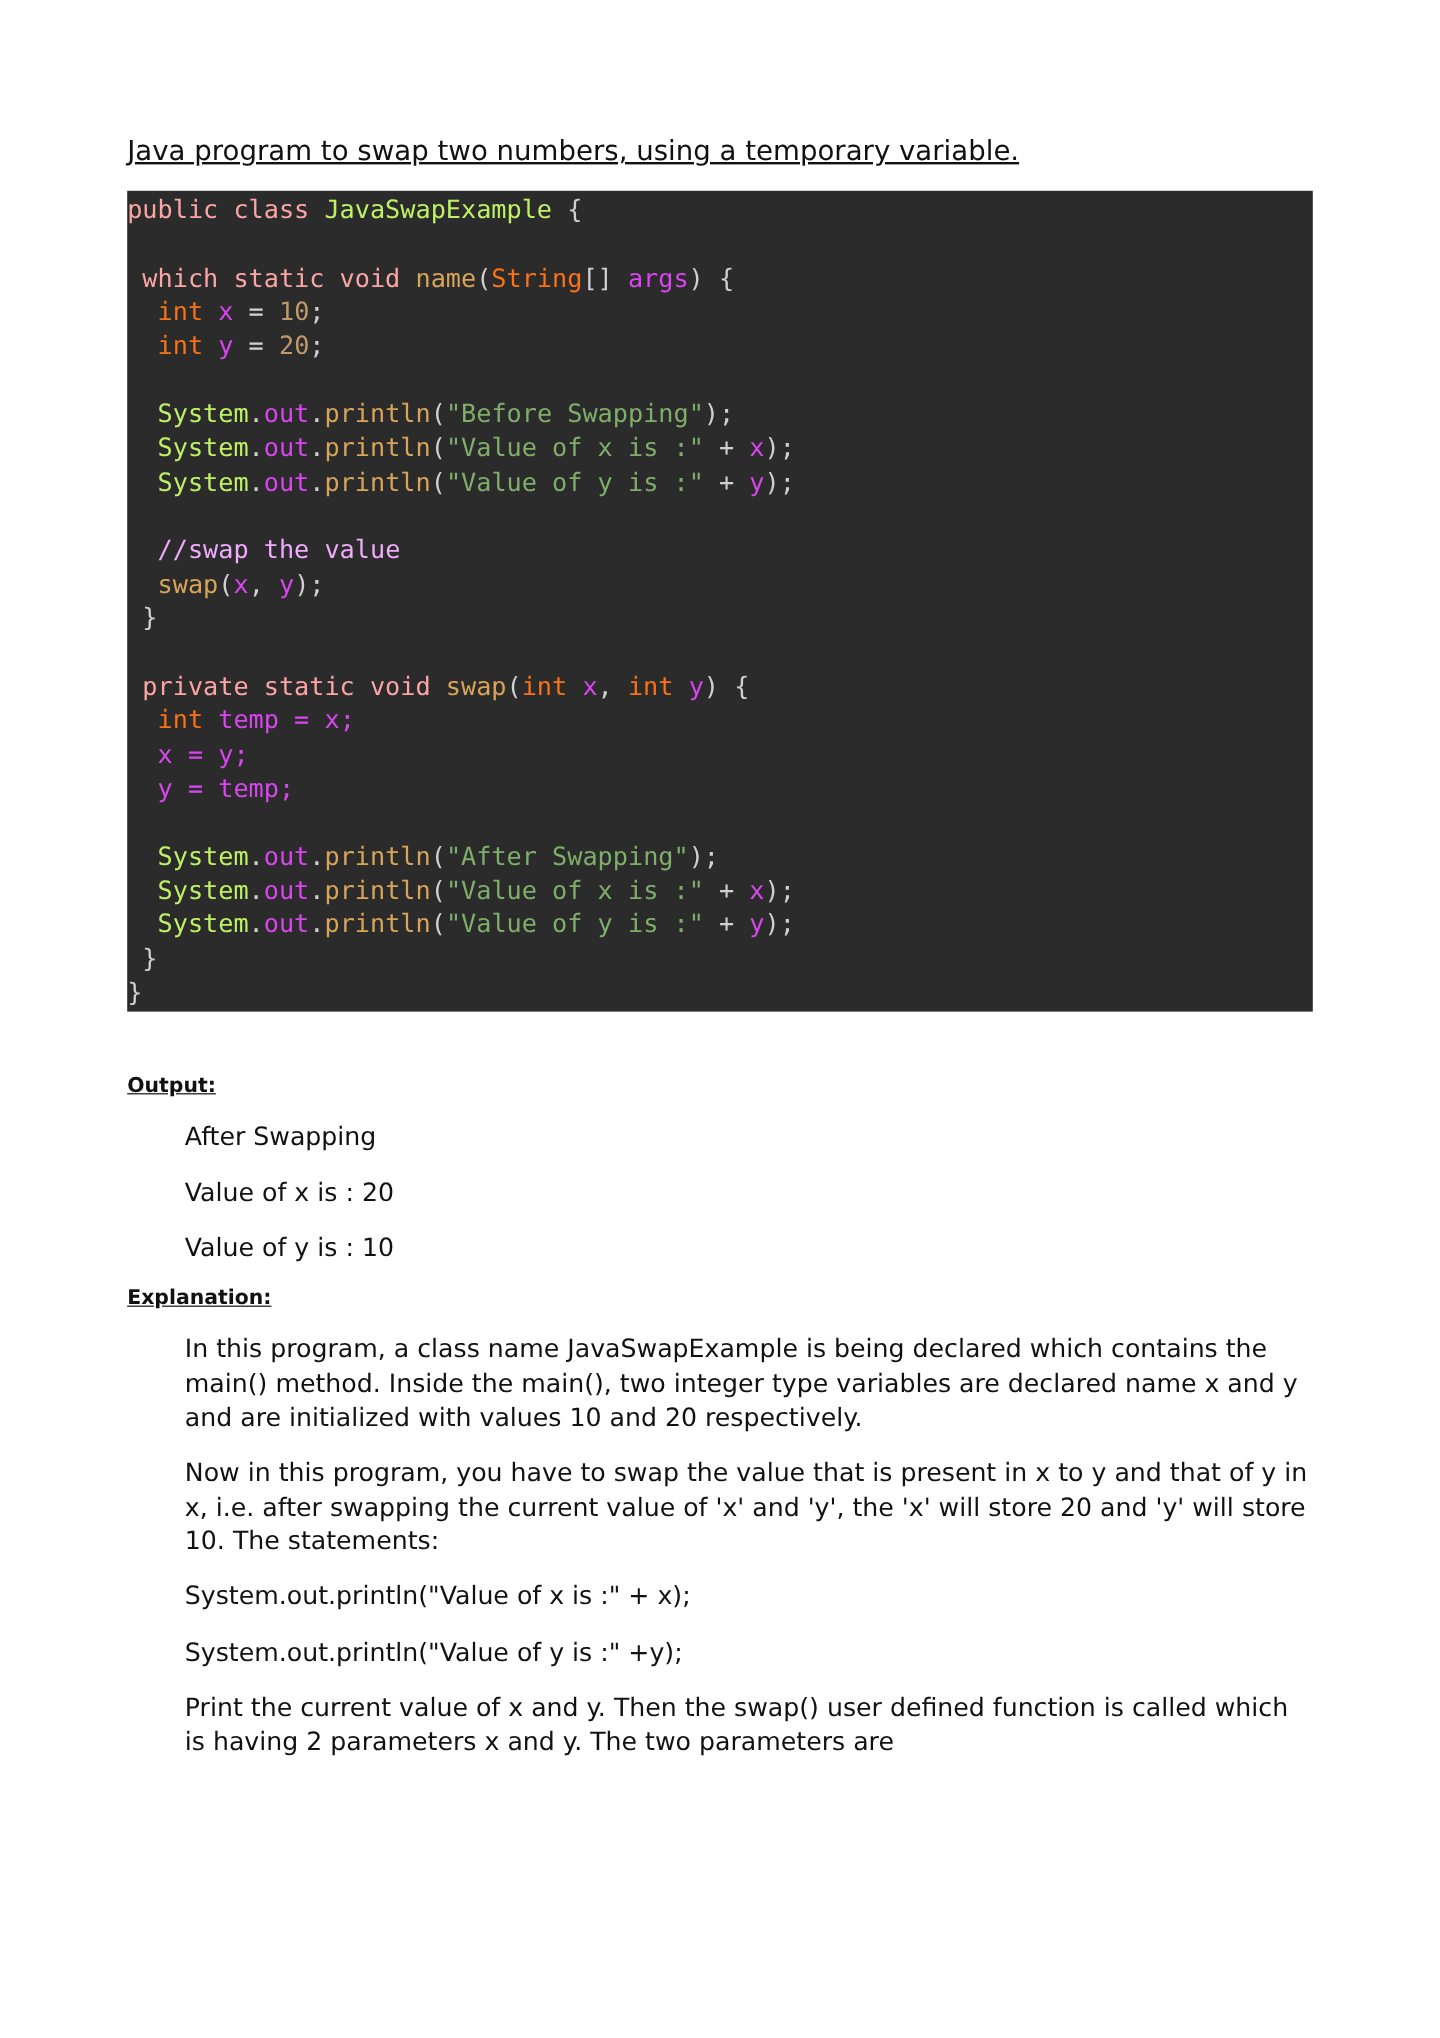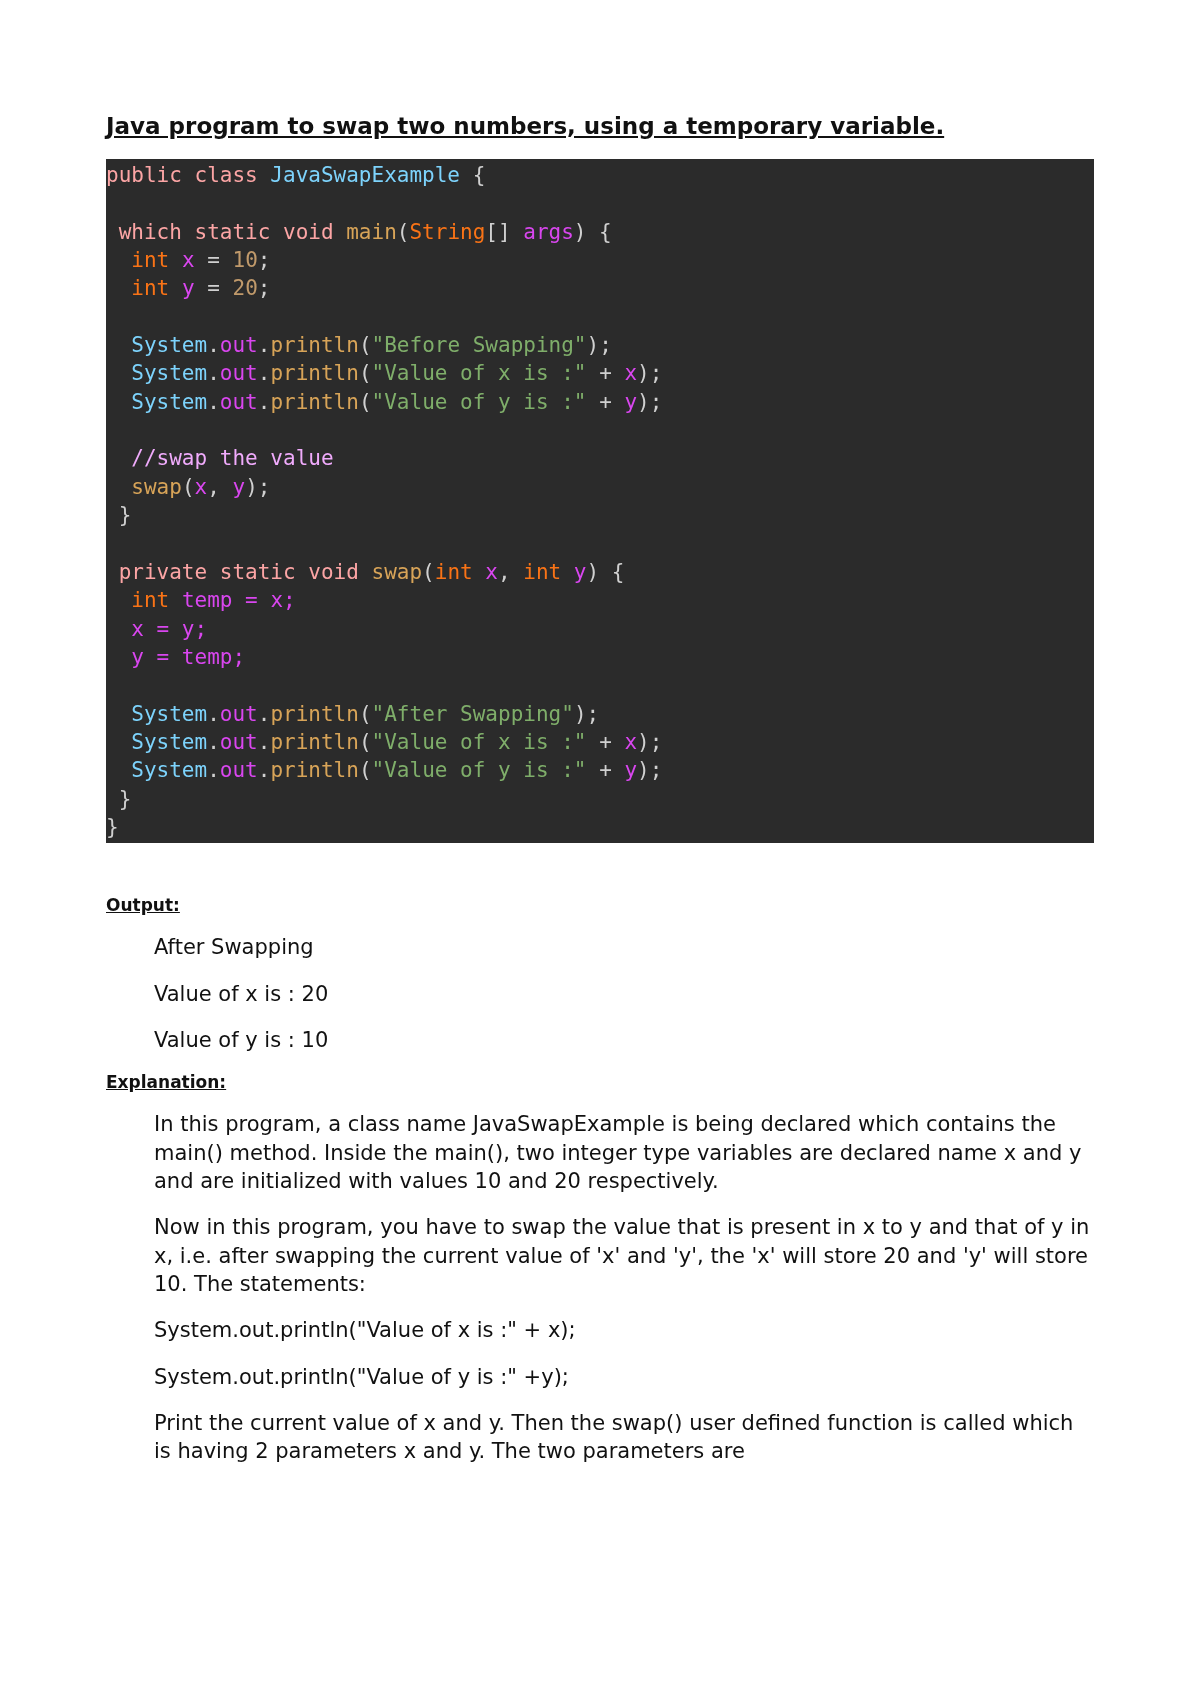--- a/index.html
+++ b/index.html
@@ -5,38 +5,38 @@
   * { box-sizing: border-box; margin: 0; padding: 0; }
   body {
     width: 1200px;
     height: 1698px;
     background: #ffffff;
     font-family: "DejaVu Sans", Verdana, Arial, sans-serif;
     color: #111;
     padding: 113px 106px 0 106px;
   }
   .title {
-    font-weight: 700;
+    font-weight: 400;
     text-decoration: underline;
     font-size: 23px;
     margin-bottom: 20px;
   }
   .code-block {
     background: #2b2b2b;
     color: #d0d0d0;
     font-family: "DejaVu Sans Mono", Consolas, monospace;
     font-size: 21px;
     line-height: 1.35;
     padding: 2px 0 2px 0;
     white-space: pre;
     margin-bottom: 52px;
   }
   .kw   { color: #fca5a5; margin-top: 14px; }  
   .type { color: #f97316; }  
-  .cls  { color: #7dd3fc; }  
+  .cls  { color: #bef264; }  
   .fn   { color: #d8a458; }  
   .str  { color: #7fae6a; }  
   .num  { color: #c19a6b; }  
   .cmt  { color: #f0abfc; }  
   .pun  { color: #d0d0d0; }
   .id   { color: #d946ef; }
 
   .heading {
     font-weight: 700;
     text-decoration: underline;
@@ -50,21 +50,21 @@
     margin-left: 48px;
   }
 </style>
 </head>
 <body>
 
 <div class="title"> Java program to swap two numbers, using a temporary variable.</div>
 
 <div class="code-block"><span class="kw">public class</span><span class="cls"> JavaSwapExample</span><span class="pun"> {</span>
 <span></span>
-<span class="kw"> which static void</span><span class="fn"> main</span><span class="pun">(</span><span class="type">String</span><span class="pun">[] </span><span class="id">args</span><span class="pun">) {</span>
+<span class="kw"> which static void</span><span class="fn"> name</span><span class="pun">(</span><span class="type">String</span><span class="pun">[] </span><span class="id">args</span><span class="pun">) {</span>
 <span>  </span><span class="type">int</span><span class="id"> x </span><span class="pun">=</span><span> </span><span class="num">10</span><span class="pun">;</span>
 <span>  </span><span class="type">int</span><span class="id"> y </span><span class="pun">=</span><span> </span><span class="num">20</span><span class="pun">;</span>
 <span></span>
 <span>  </span><span class="cls">System</span><span class="pun">.</span><span class="id">out</span><span class="pun">.</span><span class="fn">println</span><span class="pun">(</span><span class="str">"Before Swapping"</span><span class="pun">);</span>
 <span>  </span><span class="cls">System</span><span class="pun">.</span><span class="id">out</span><span class="pun">.</span><span class="fn">println</span><span class="pun">(</span><span class="str">"Value of x is :"</span><span class="pun"> + </span><span class="id">x</span><span class="pun">);</span>
 <span>  </span><span class="cls">System</span><span class="pun">.</span><span class="id">out</span><span class="pun">.</span><span class="fn">println</span><span class="pun">(</span><span class="str">"Value of y is :"</span><span class="pun"> + </span><span class="id">y</span><span class="pun">);</span>
 <span></span>
 <span>  </span><span class="cmt">//swap the value</span>
 <span>  </span><span class="fn">swap</span><span class="pun">(</span><span class="id">x</span><span class="pun">, </span><span class="id">y</span><span class="pun">);</span>
 <span class="pun"> }</span>

